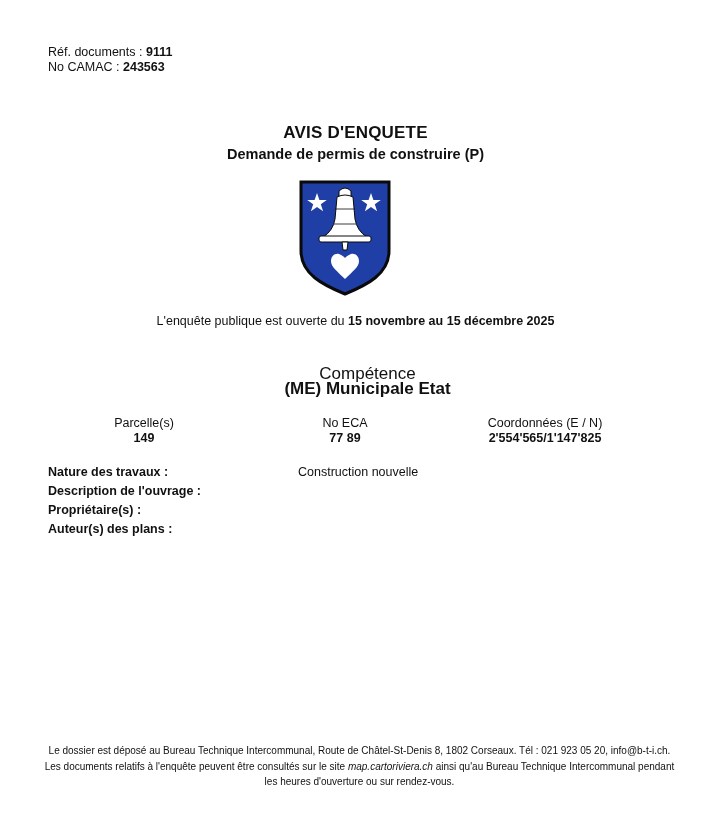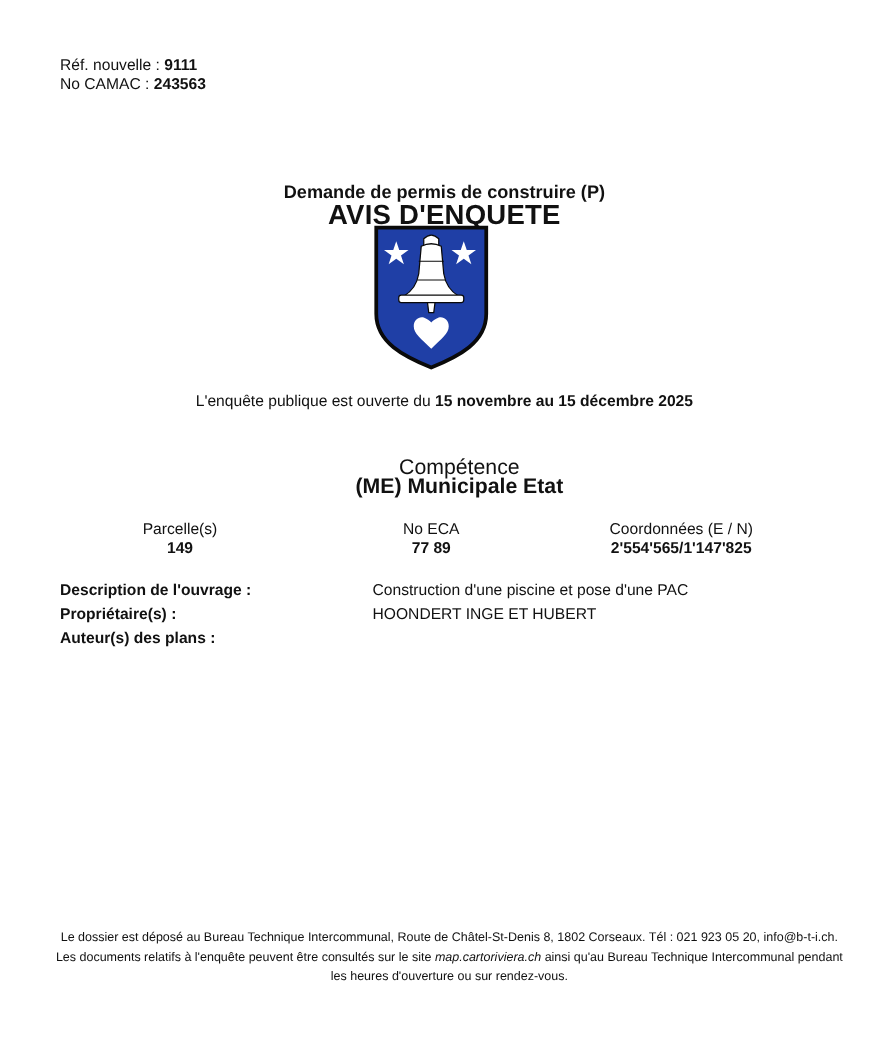--- a/index.html
+++ b/index.html
@@ -23,24 +23,23 @@
       line-height: 15px;
     }
     .refs b { font-weight: bold; }
 
     .title {
       position: absolute;
       left: 0;
       width: 711px;
       top: 123px;
       text-align: center;
-      font-size: 22px;
+      font-size: 17px;
       font-weight: bold;
       letter-spacing: 0.2px;
-      margin-top: 36px;
     }
     .subtitle {
       position: absolute;
       left: 0;
       width: 711px;
       top: 146px;
       text-align: center;
       font-size: 14.5px;
       font-weight: bold;
     }
@@ -117,21 +116,21 @@
       font-size: 10px;
       line-height: 15.5px;
     }
     .footer i { font-style: italic; }
   </style>
 </head>
 <body>
 
 <div class="refs">
   <div>
-    <span>Réf. nouvelle : </span><b>9111</b>
+    <span>Réf. documents : </span><b>9111</b>
   </div>
   <div>
     <span>No CAMAC : </span><b>243563</b>
   </div>
 </div>
 
 <div class="title">AVIS D'ENQUETE</div>
 <div class="subtitle">Demande de permis de construire (P)</div>
 
 <svg class="crest" viewBox="0 0 96 117" xmlns="http://www.w3.org/2000/svg">
@@ -166,26 +165,28 @@
   <div>No ECA</div>
   <div class="val">77 89</div>
 </div>
 <div class="col col-coord">
   <div>Coordonnées (E / N)</div>
   <div class="val">2'554'565/1'147'825</div>
 </div>
 
 <div class="details">
   <div class="row">
+    <span class="label">Nature des travaux :</span>
+    <span class="value">Construction nouvelle</span>
+  </div>
+  <div class="row">
     <span class="label">Description de l'ouvrage :</span>
-    <span class="value">Construction d'une piscine et pose d'une PAC</span>
   </div>
   <div class="row">
     <span class="label">Propriétaire(s) :</span>
-    <span class="value">HOONDERT INGE ET HUBERT</span>
   </div>
   <div class="row">
     <span class="label">Auteur(s) des plans :</span>
   </div>
 </div>
 
 <div class="footer">
   <span>Le dossier est déposé au Bureau Technique Intercommunal, Route de Châtel-St-Denis 8, 1802 Corseaux. Tél : 021 923 05 20, info@b-t-i.ch. Les documents relatifs à l'enquête peuvent être consultés sur le site </span><i>map.cartoriviera.ch</i><span> ainsi qu'au Bureau Technique Intercommunal pendant les heures d'ouverture ou sur rendez-vous.</span>
 </div>
 

